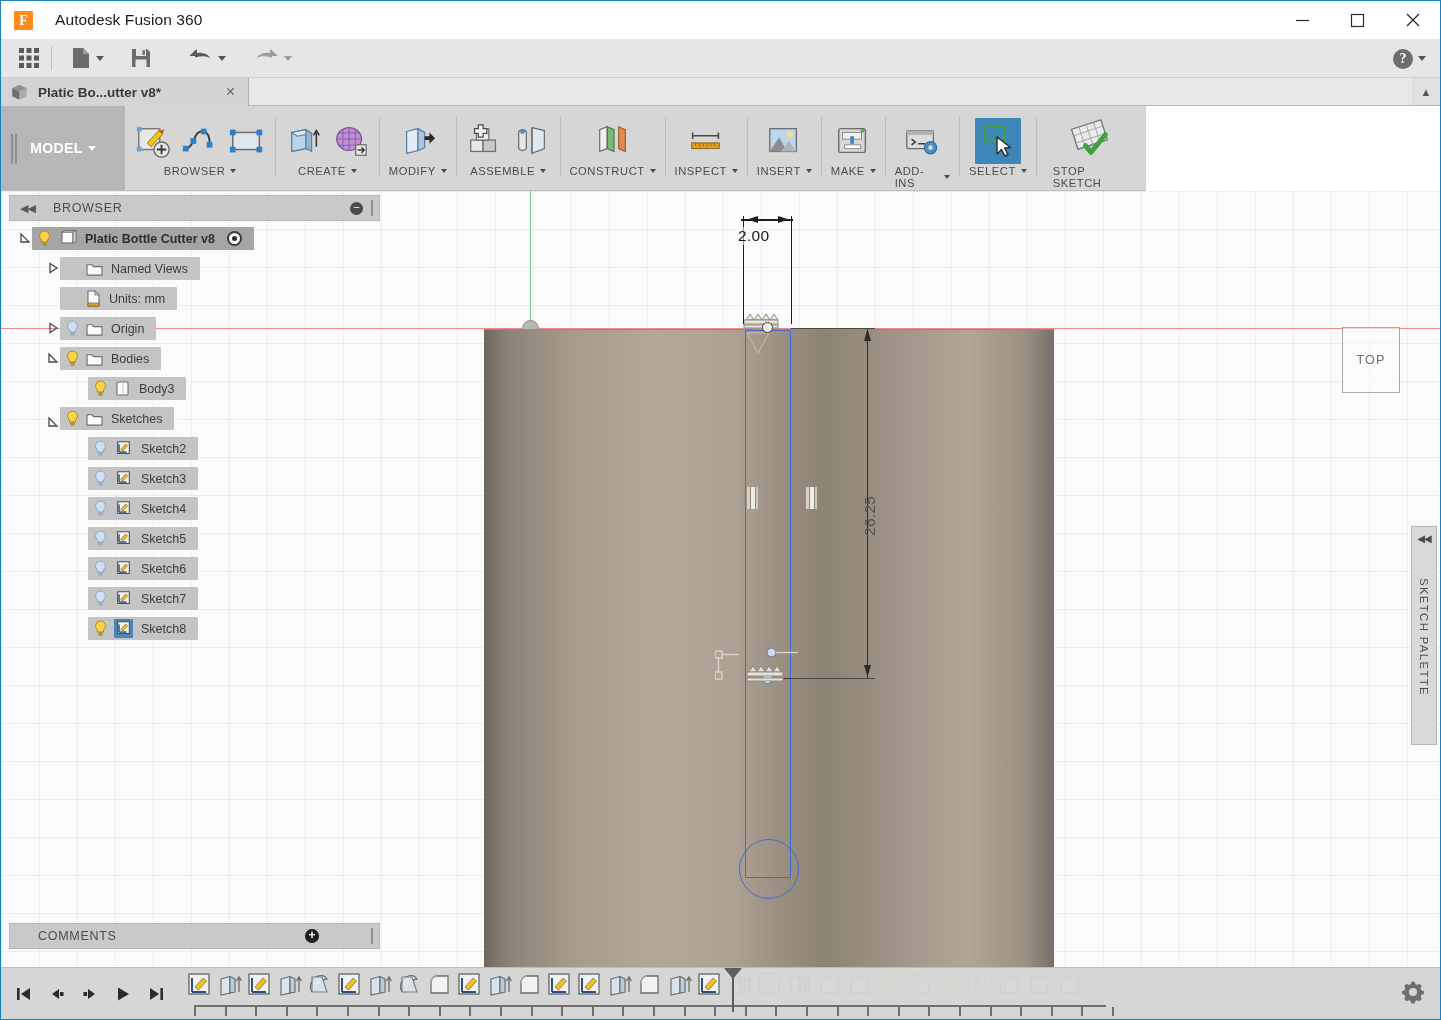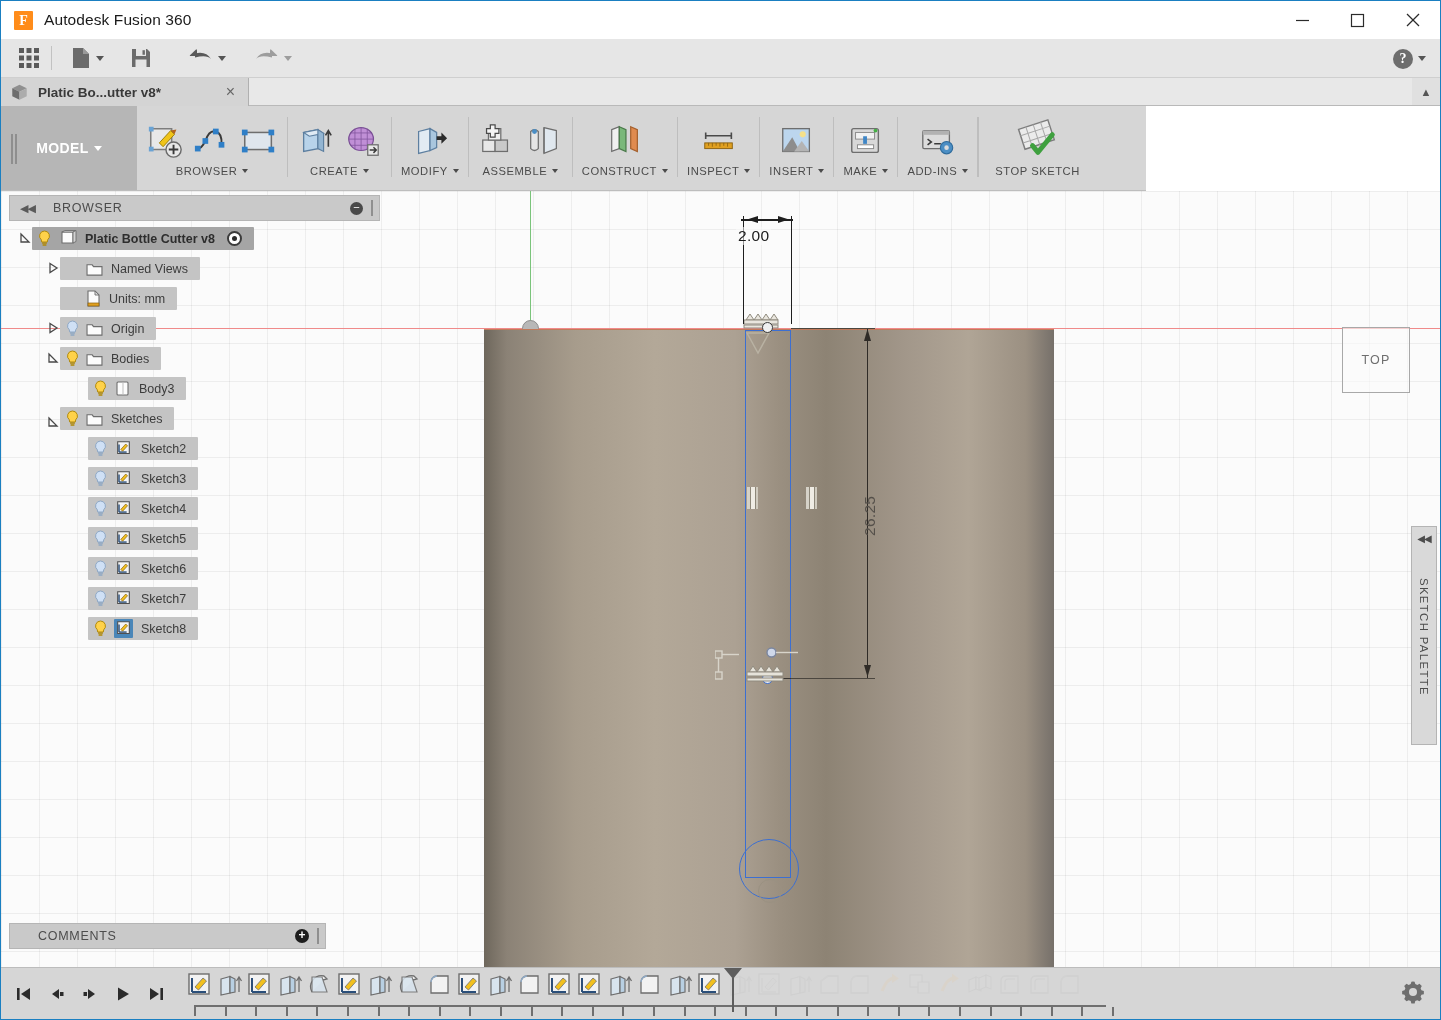--- a/index.html
+++ b/index.html
@@ -17,21 +17,21 @@
   .titlebar {
     position: absolute; left: 0; top: 0; width: 1439px; height: 38px;
     background: #ffffff; display: flex; align-items: center;
   }
   .title-logo {
     width: 19px; height: 19px; margin-left: 13px; background: #ff8c1a;
     color: #fff; font-size: 14px; font-weight: bold; line-height: 19px;
     text-align: center; border-radius: 1px; font-family: "Liberation Serif", serif;
   }
   .title-text {
-    margin-left: 11px; font-size: 15.5px; color: #1a1a1a; letter-spacing: .1px;
+    margin-left: 22px; font-size: 15.5px; color: #1a1a1a; letter-spacing: .1px;
   }
   .win-btns { position: absolute; right: 0; top: 0; height: 38px; display: flex; }
   .win-btn {
     width: 55px; height: 38px; display: flex; align-items: center;
     justify-content: center; color: #2b2b2b;
   }
   .win-btn svg { display: block; }
 
   
   .qat {
@@ -164,41 +164,41 @@
   .titem { font-size: 12.5px; color: #3c3c3c; margin-left: 8px; white-space: nowrap; }
   .titem.bold { font-weight: bold; color: #2d2d2d; }
   .folder { width: 17px; height: 14px; }
   .tgt-dot { width: 15px; height: 15px; border-radius: 50%; border: 2px solid #3b3b3b;
              background: #fff; margin-left: 12px; position: relative; }
   .tgt-dot::after { content: ''; position: absolute; left: 3px; top: 3px;
              width: 5px; height: 5px; border-radius: 50%; background: #2b2b2b; }
 
   
   .comments {
-    position: absolute; left: 8px; top: 922px; width: 317px; height: 26px;
+    position: absolute; left: 8px; top: 922px; width: 371px; height: 26px;
     background: #c9c9c9; border: 1px solid #b5b5b5;
-    display: flex; align-items: center;
+    display: flex; align-items: center; gap: 44px;
   }
   .comments-title { font-size: 12.5px; color: #4c4c4c; margin-left: 28px; letter-spacing: .7px; }
   .comments-plus { margin-left: auto; margin-right: 8px; width: 14px; height: 14px;
                    border-radius: 50%; background: #1d1d1d; color: #fff; font-size: 12px;
                    line-height: 13px; text-align: center; font-weight: bold; }
 
   
   .sketch-palette {
     position: absolute; right: 3px; top: 335px; width: 26px; height: 219px;
     background: #d9d9d9; border: 1px solid #b4b4b4;
     display: flex; flex-direction: column; align-items: center; padding-top: 6px;
   }
   .sp-chev { color: #4c4c4c; font-size: 10px; letter-spacing: -1px; }
   .sp-label { writing-mode: vertical-rl; font-size: 11.3px; color: #4c4c4c;
               letter-spacing: 1.4px; margin-top: 34px; }
 
   
-  .viewcube { position: absolute; left: 1341px; top: 136px; width: 68px; height: 66px;
+  .viewcube { position: absolute; left: 1341px; top: 136px; width: 58px; height: 66px;
               border: 1px solid #a8a8a8; background: rgba(250,250,250,.62);
               display: flex; align-items: center; justify-content: center; }
   .viewcube span { font-size: 12.5px; color: #6e6e6e; letter-spacing: 1.2px; }
 
   
   .timeline {
     position: absolute; left: 0; top: 966px; width: 1439px; height: 52px;
     background: #d6d6d6; border-top: 1px solid #bcbcbc;
     display: flex; align-items: center;
   }
@@ -490,20 +490,34 @@
           <circle cx="29" cy="27" r="2.4" fill="#dcdcdc"></circle>
         </svg>
       </div>
       <div class="ribbon-lbl">
         <span>ADD-INS</span>
         <i class="caret"></i>
       </div>
     </div>
     <div class="ribbon-divider"></div>
 
+    <div class="ribbon-group">
+      <div class="ribbon-icons">
+        <div class="ic-sel-bg" style="width:46px;height:46px;display:flex;align-items:center;justify-content:center;margin-bottom:-4px">
+          <svg width="42" height="42" viewBox="0 0 42 42">
+            <rect x="7" y="7" width="21" height="14" fill="none" stroke="#3fa03f" stroke-width="2"></rect>
+            <path d="M20 17 L20 34 L24.5 29.5 L28 36 L31 34.5 L27.5 28 L33.5 27.5 Z" fill="#ffffff" stroke="#2b2b2b" stroke-width="1.4" stroke-linejoin="round"></path>
+          </svg>
+        </div>
+      </div>
+      <div class="ribbon-lbl">
+        <span>SELECT</span>
+        <i class="caret"></i>
+      </div>
+    </div>
     <div class="ribbon-divider"></div>
 
     <div class="ribbon-group" style="padding-left:16px;padding-right:16px">
       <div class="ribbon-icons">
         <svg class="ic" viewBox="0 0 40 40" style="width:44px;height:44px">
           <g transform="rotate(-18 20 18)">
             <rect x="5" y="7" width="28" height="19" fill="#ebebeb" stroke="#7d7d7d" stroke-width="1.3"></rect>
             <g stroke="#a8a8a8" stroke-width=".9">
               <path d="M12 7 v19 M19 7 v19 M26 7 v19 M5 13 h28 M5 20 h28"></path>
             </g>

